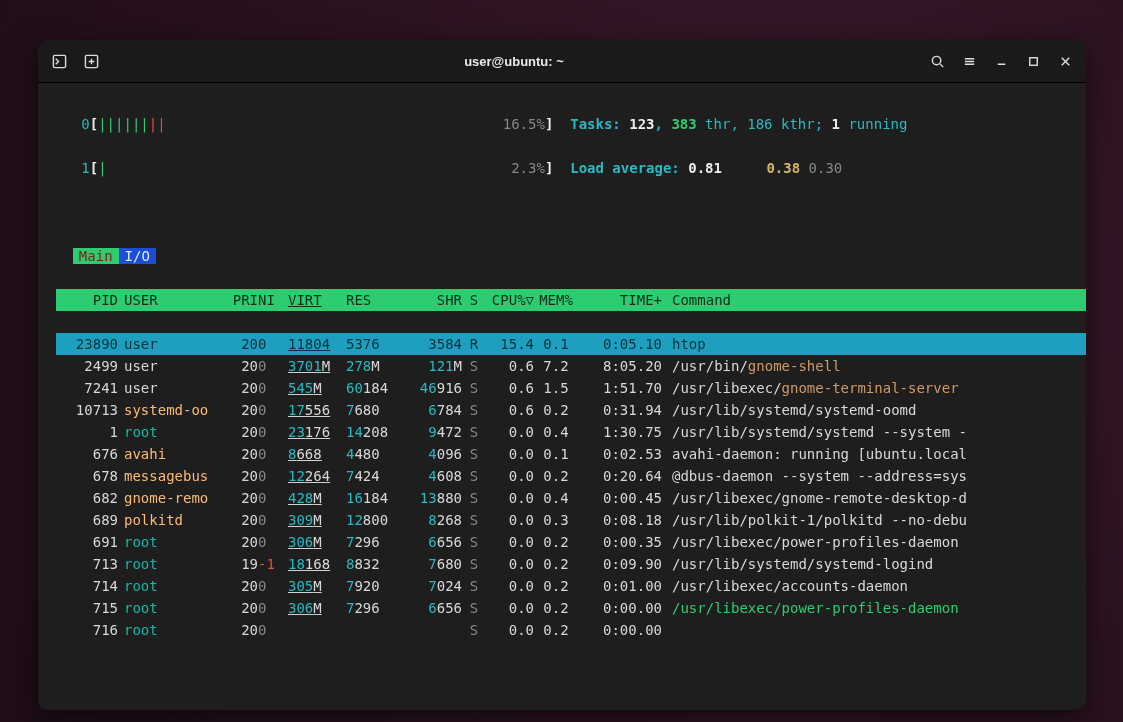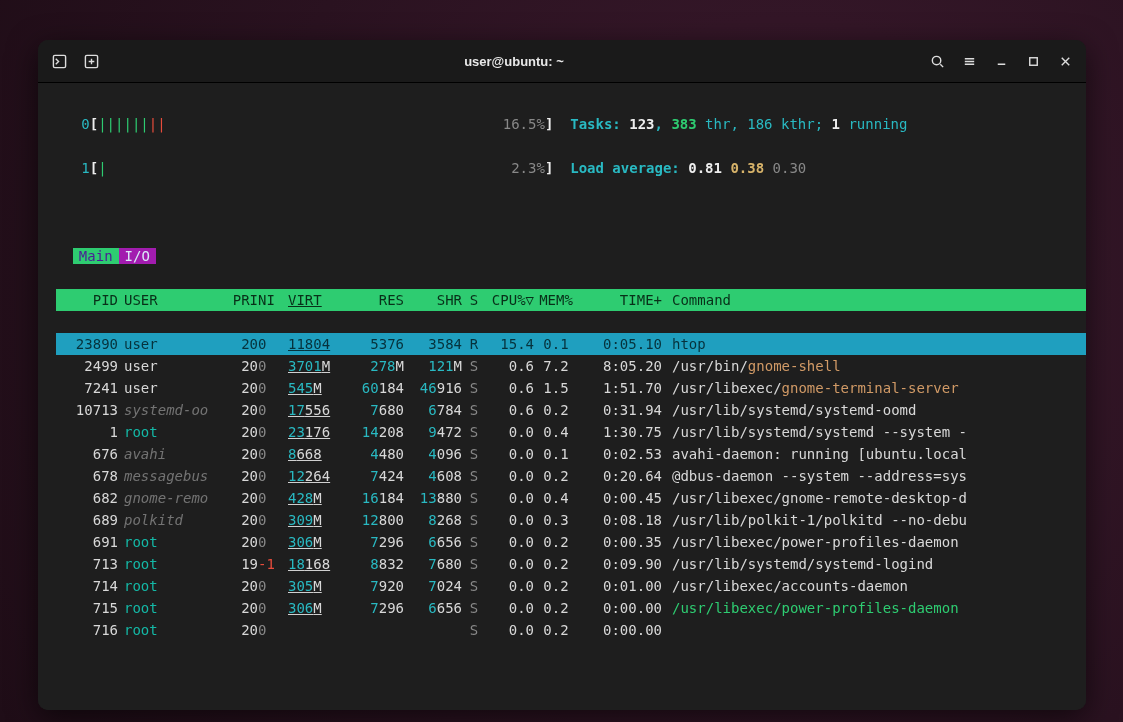--- a/index.html
+++ b/index.html
@@ -56,58 +56,58 @@
   }
   .row { height: 22px; padding-left: 18px; }
   .cyan { color: #29b9c2; }
   .cyan-b { color: #29b9c2; font-weight: bold; }
   .grey { color: #888; }
   .white { color: #d8d8d8; }
   .white-b { color: #eee; font-weight: bold; }
   .green { color: #2ecc71; }
   .green-b { color: #2ecc71; font-weight: bold; }
   .red { color: #e74c3c; }
-  .yellow { color: #d7b36a; font-weight: bold; }
+  .yellow { color: #d7b36a; font-weight: bold; margin-left: 36px; }
   .orange { color: #d19a66; }
   .bar-g { color: #2ecc71; }
   .bar-b { color: #5ba0e0; }
   .bar-r { color: #e74c3c; }
   .bar-y { color: #d7b36a; }
   .bar-m { color: #c678dd; }
 
   .tab-active {
     background: #2ecc71;
     color: #083; color:#0a3; color:#06421f;
     color: #063; 
     padding: 0 6px;
   }
-  .tab-active { background:#2ecc71; color:#4c1d95; }
-  .tab-inactive { background:#a21caf; color:#dbe9f9; padding:0 6px;}
+  .tab-active { background:#2ecc71; color:#7f1d1d; }
+  .tab-inactive { background:#1d4ed8; color:#dbe9f9; padding:0 6px;}
   .header-line { background:#2ecc71; color:#083019; display:inline-block; width:100%; }
   .header-line span { color:#083019; }
   .highlight-row { background:#1f9fbf; color:#06323c; display:inline-block; width:100%; }
 
   .proc-row { display:block; }
   .col { display:inline-block; }
   .c-pid { width: 62px; text-align: right; }
   .c-user{ width: 96px; padding-left:6px; }
   .c-pri { width: 38px; text-align: right; }
   .c-ni  { width: 30px; text-align: left; }
   .c-virt{ width: 58px; text-align: left; text-decoration: underline; }
-  .c-res { width: 58px; text-align: right; }
+  .c-res { width: 58px; }
   .c-shr { width: 58px; text-align: right; }
   .c-s   { width: 16px; text-align: center; padding-left:4px;}
   .c-cpu { width: 52px; text-align: right; }
   .c-mem { width: 44px; text-align: center; }
   .c-time{ width: 84px; text-align: right; }
   .c-cmd { padding-left: 10px; }
 
   .user-root { color:#14b8a6; }
   .user-user { color:#d8d8d8; }
-  .user-sys  { color:#737373;font-style:italic; }
+  .user-sys  { color:#fdba74; }
 </style>
 </head>
 <body>
 
 <div class="window">
   <div class="titlebar">
     <div class="tb-left">
       <div class="tb-btn">
         <svg viewBox="0 0 16 16">
             <rect x="1.5" y="1.5" width="13" height="13" rx="1.5"></rect>

